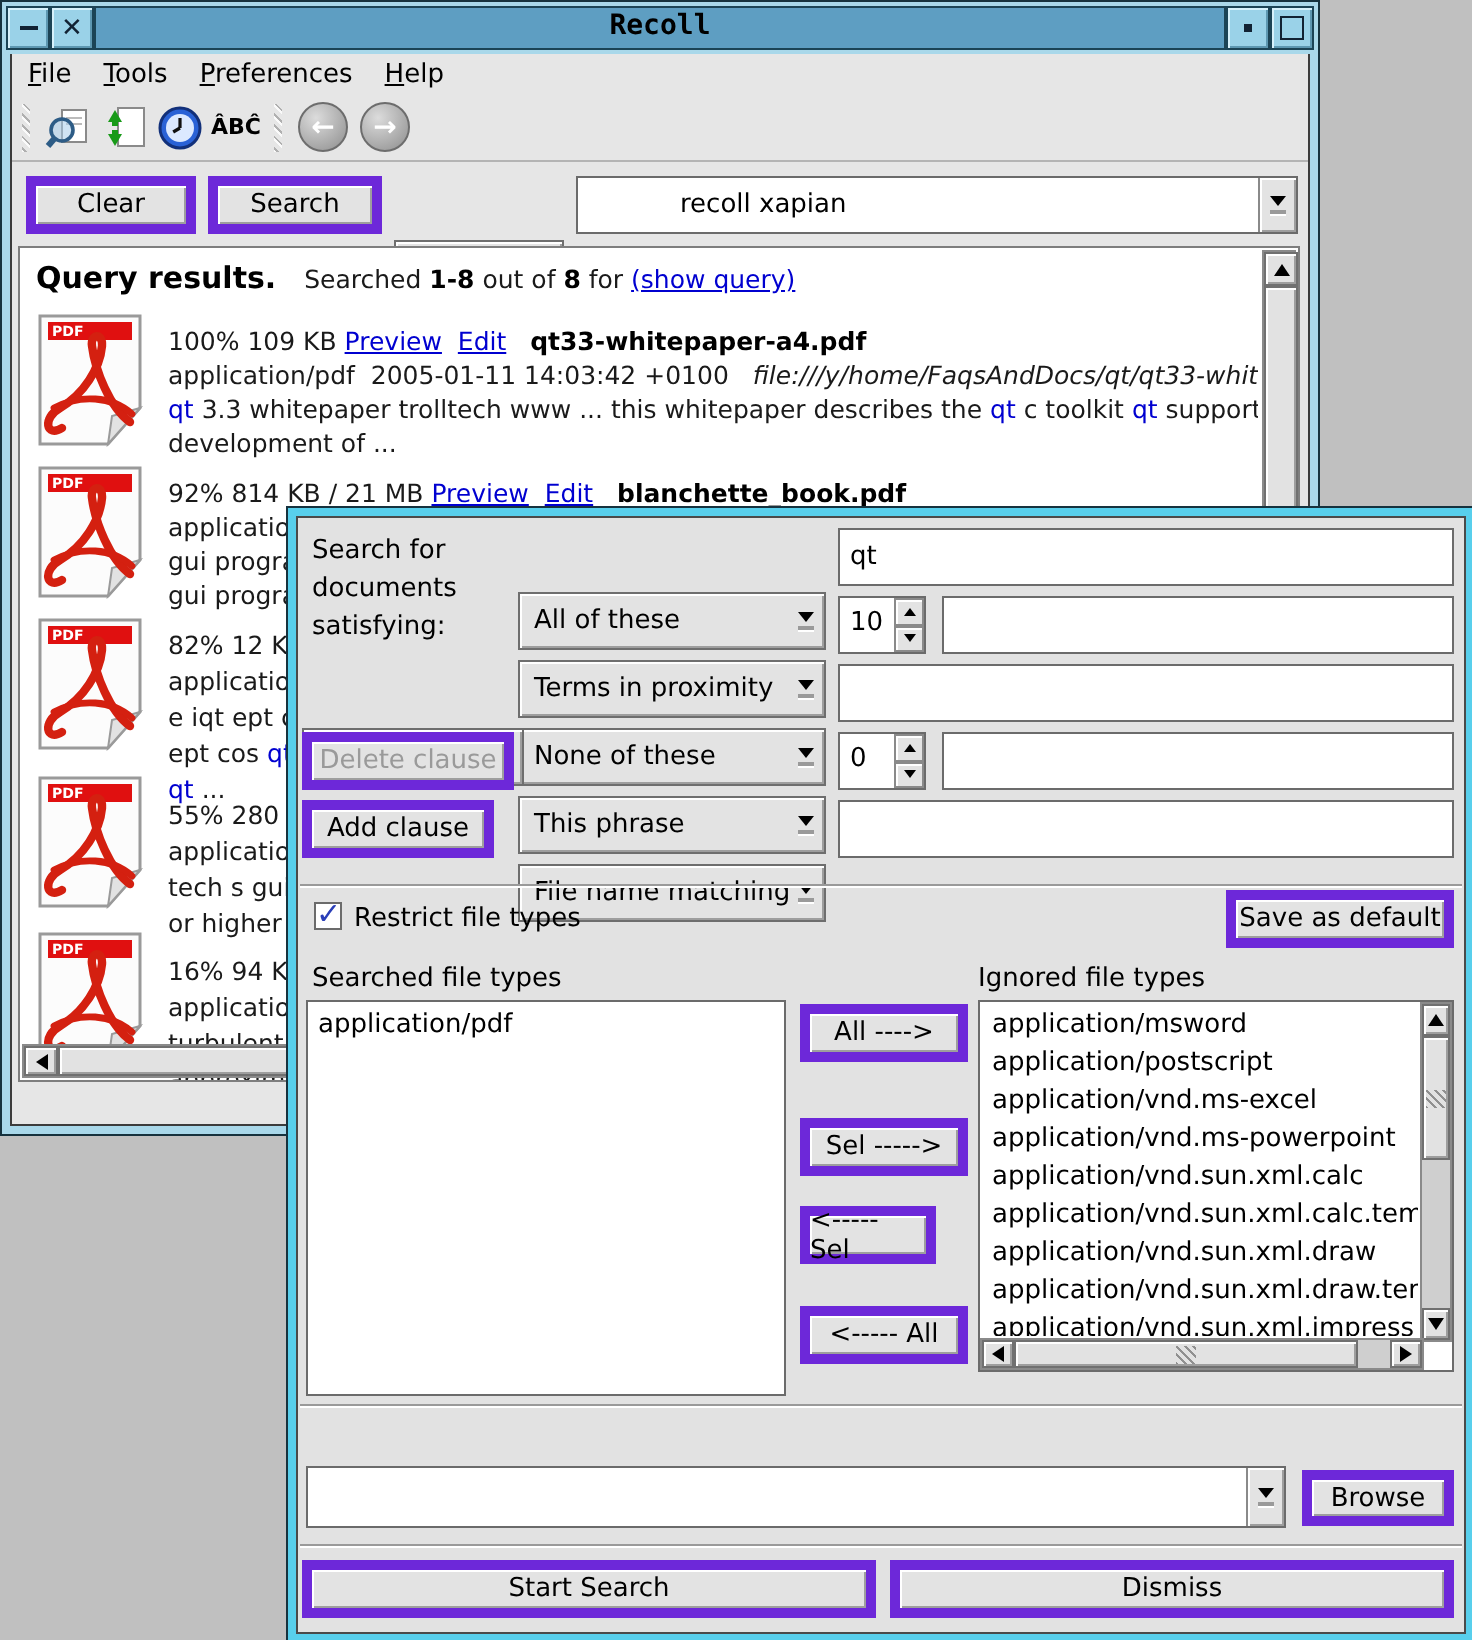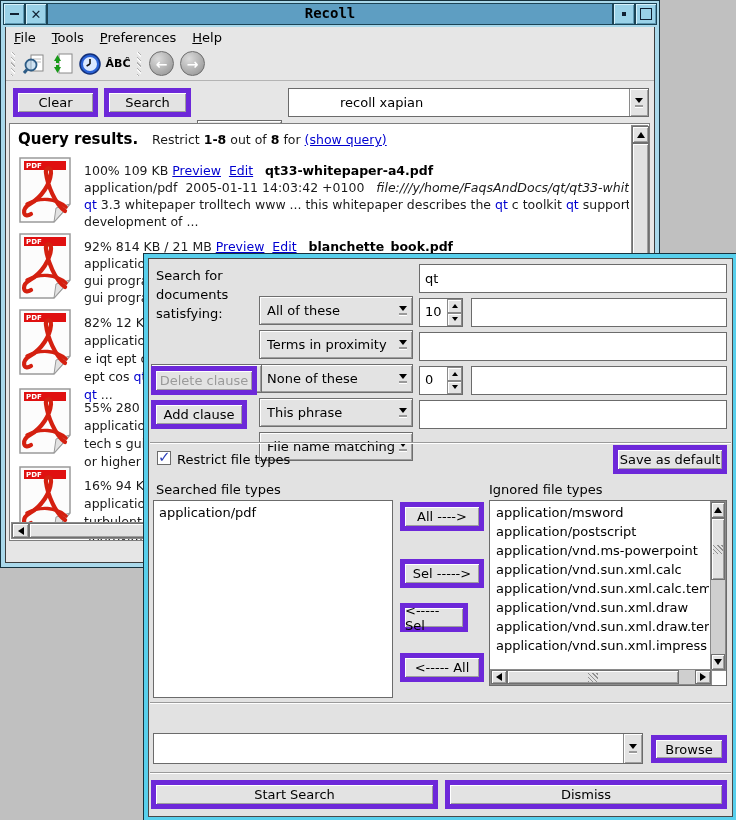--- a/index.html
+++ b/index.html
@@ -186,21 +186,21 @@
     <input value="recoll xapian" style="">
     <span class="arrow-btn">
         <span class="tri"></span>
         <span class="dash"></span>
       </span>
   </div>
 
   <div id="results">
     <div class="res-header">
       <span class="res-title">Query results.</span>
-      <span><span class="seg-p">Restrict </span><span class="seg-b">1-8</span><span class="seg-p"> out of </span><span class="seg-b">8</span><span class="seg-p"> for </span><span class="seg-link">(show query)</span></span>
+      <span><span class="seg-p">Searched </span><span class="seg-b">1-8</span><span class="seg-p"> out of </span><span class="seg-b">8</span><span class="seg-p"> for </span><span class="seg-link">(show query)</span></span>
     </div>
 
     <div class="result-row" style="top:32px;height:76px">
       <svg class="pdf-ic" width="54" height="68">
           <use href="#pdficon"></use>
         </svg>
       <div class="rline" style="top:6px"><span class="seg-p">100% 109 KB </span><span class="seg-link">Preview</span><span class="seg-p">  </span><span class="seg-link">Edit</span><span class="seg-p">   </span><span class="seg-b">qt33-whitepaper-a4.pdf</span></div>
       <div class="rline" style="top:23px"><span class="seg-p">application/pdf  2005-01-11 14:03:42 +0100   </span><span class="seg-i">file:///y/home/FaqsAndDocs/qt/qt33-whitepaper-a4.pdf</span></div>
       <div class="rline" style="top:40px"><span class="seg-hl">qt</span><span class="seg-p"> 3.3 whitepaper trolltech www ... this whitepaper describes the </span><span class="seg-hl">qt</span><span class="seg-p"> c toolkit </span><span class="seg-hl">qt</span><span class="seg-p"> supports the</span></div>
       <div class="rline" style="top:57px"><span class="seg-p">development of ...</span></div>
@@ -368,20 +368,21 @@
 
   <div class="btn abs" style="left:256px;top:248px;width:84px;height:29px">All ----&gt;</div>
   <div class="btn abs" style="left:256px;top:305px;width:84px;height:29px">Sel -----&gt;</div>
   <div class="btn abs" style="left:256px;top:349px;width:68px;height:29px">&lt;----- Sel</div>
   <div class="btn abs" style="left:256px;top:399px;width:84px;height:29px">&lt;----- All</div>
 
   <div class="listbox abs" style="left:345px;top:246px;width:238px;height:186px">
     <div style="position:absolute;left:1px;top:2px;right:17px;bottom:17px;overflow:hidden">
       <div class="li">application/msword</div>
       <div class="li">application/postscript</div>
+      <div class="li">application/vnd.ms-excel</div>
       <div class="li">application/vnd.ms-powerpoint</div>
       <div class="li">application/vnd.sun.xml.calc</div>
       <div class="li">application/vnd.sun.xml.calc.templ</div>
       <div class="li">application/vnd.sun.xml.draw</div>
       <div class="li">application/vnd.sun.xml.draw.temp</div>
       <div class="li">application/vnd.sun.xml.impress</div>
     </div>
     <div class="sbar" style="right:0;top:0;width:16px;height:170px">
       <div class="sb-el" style="left:0;top:0;width:14px;height:16px">
           <span class="t-up"></span>

